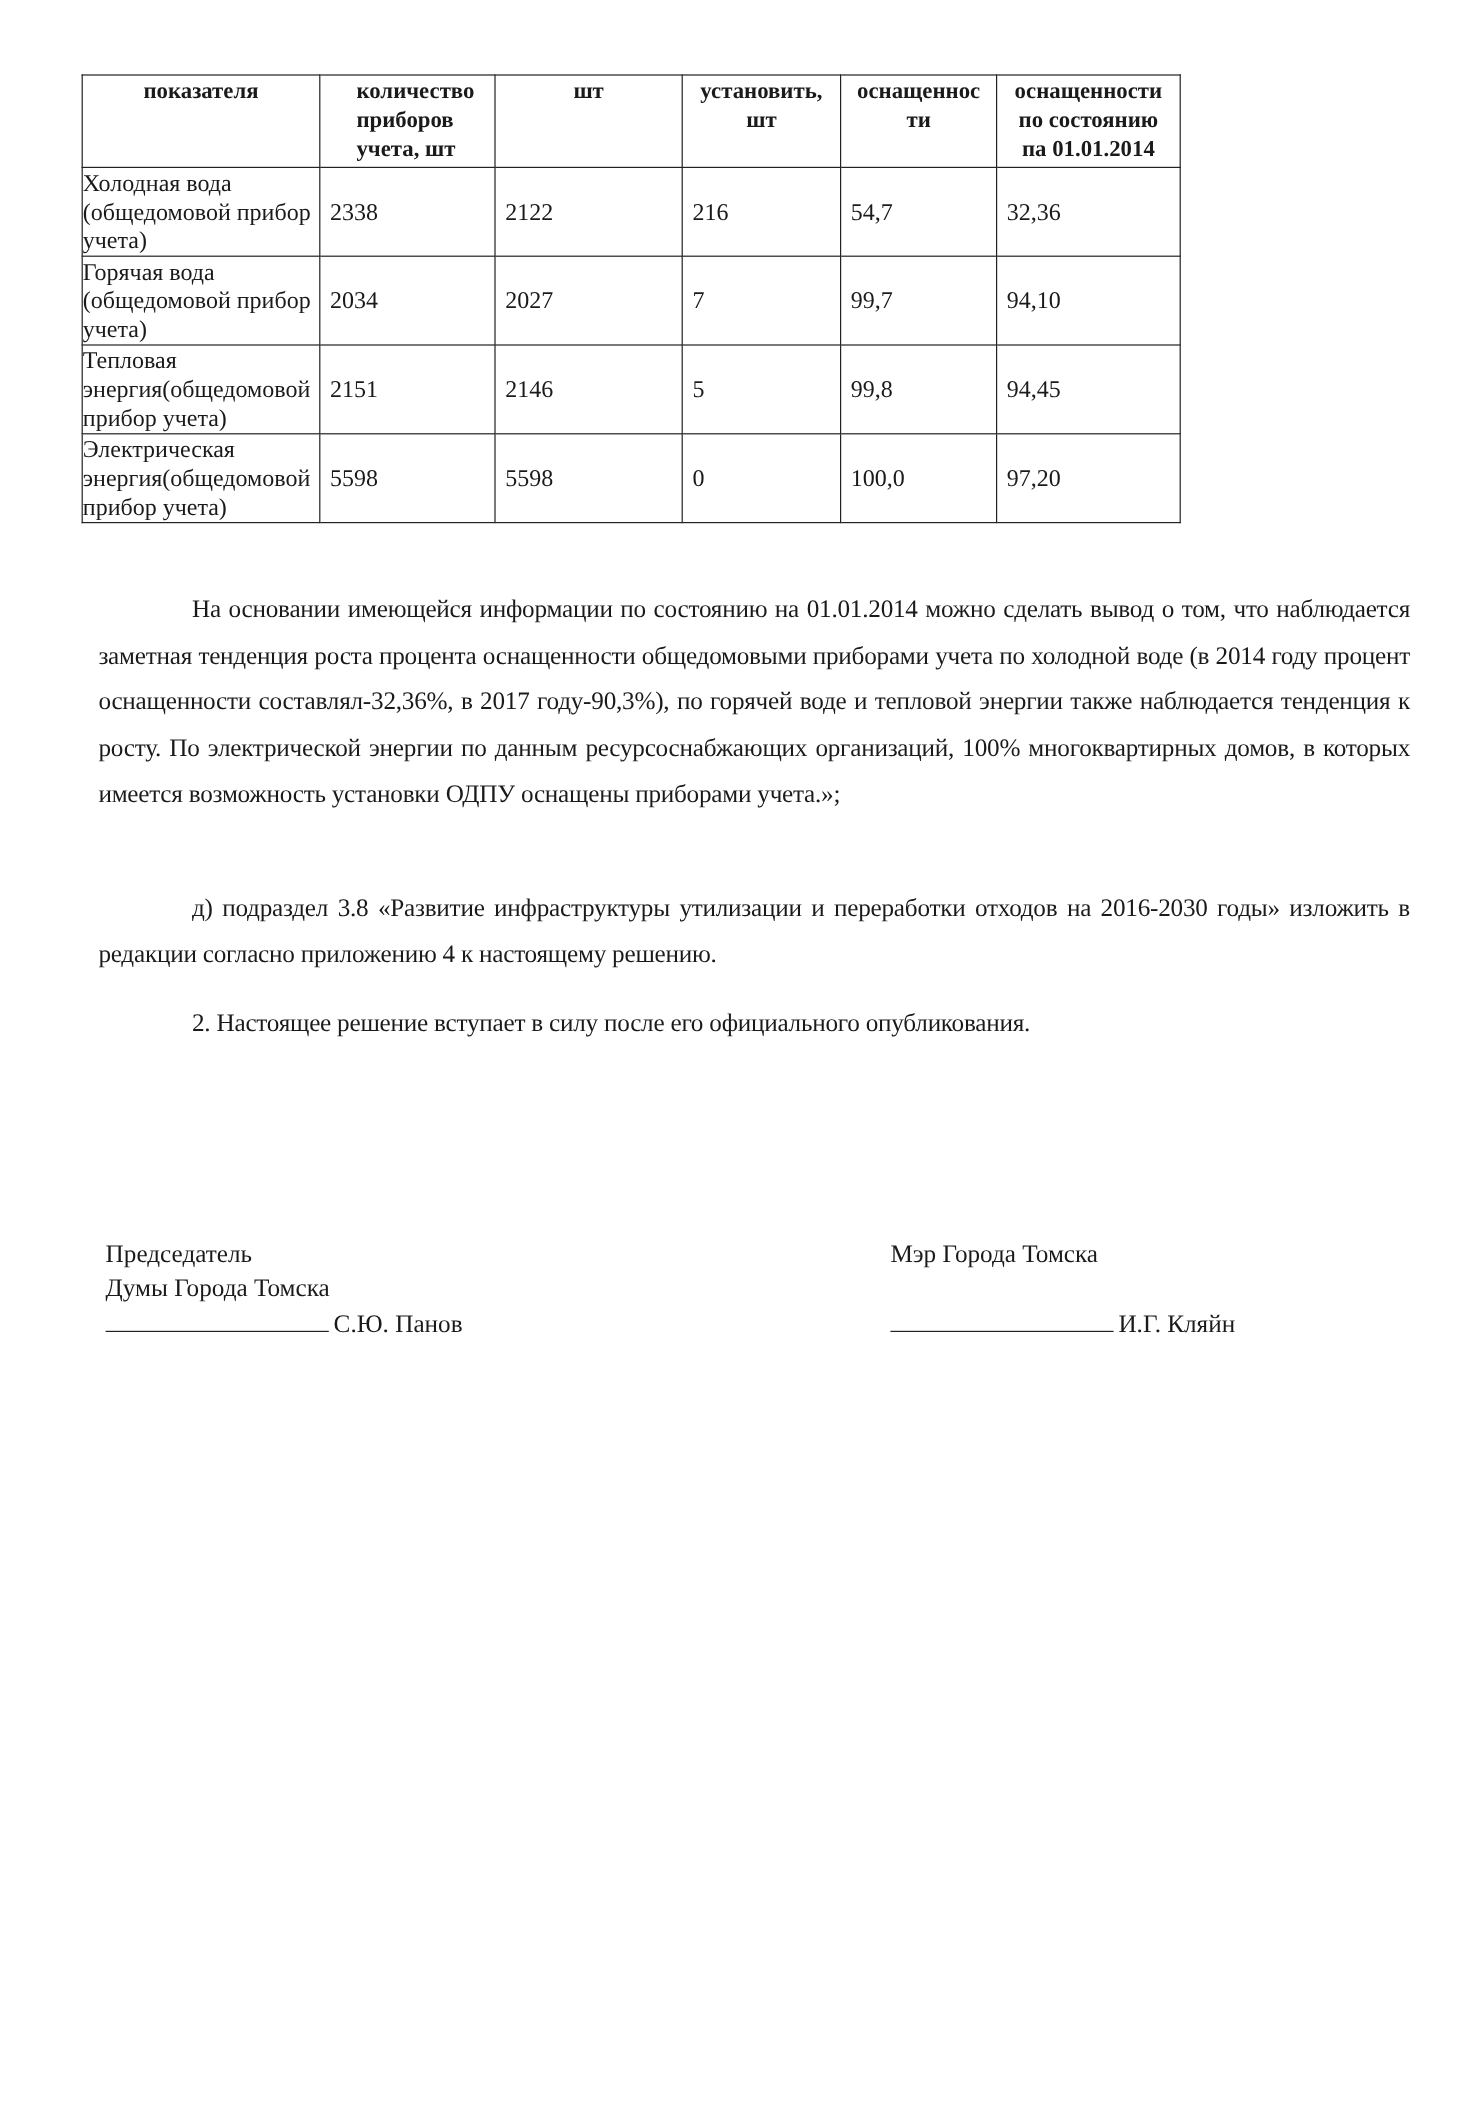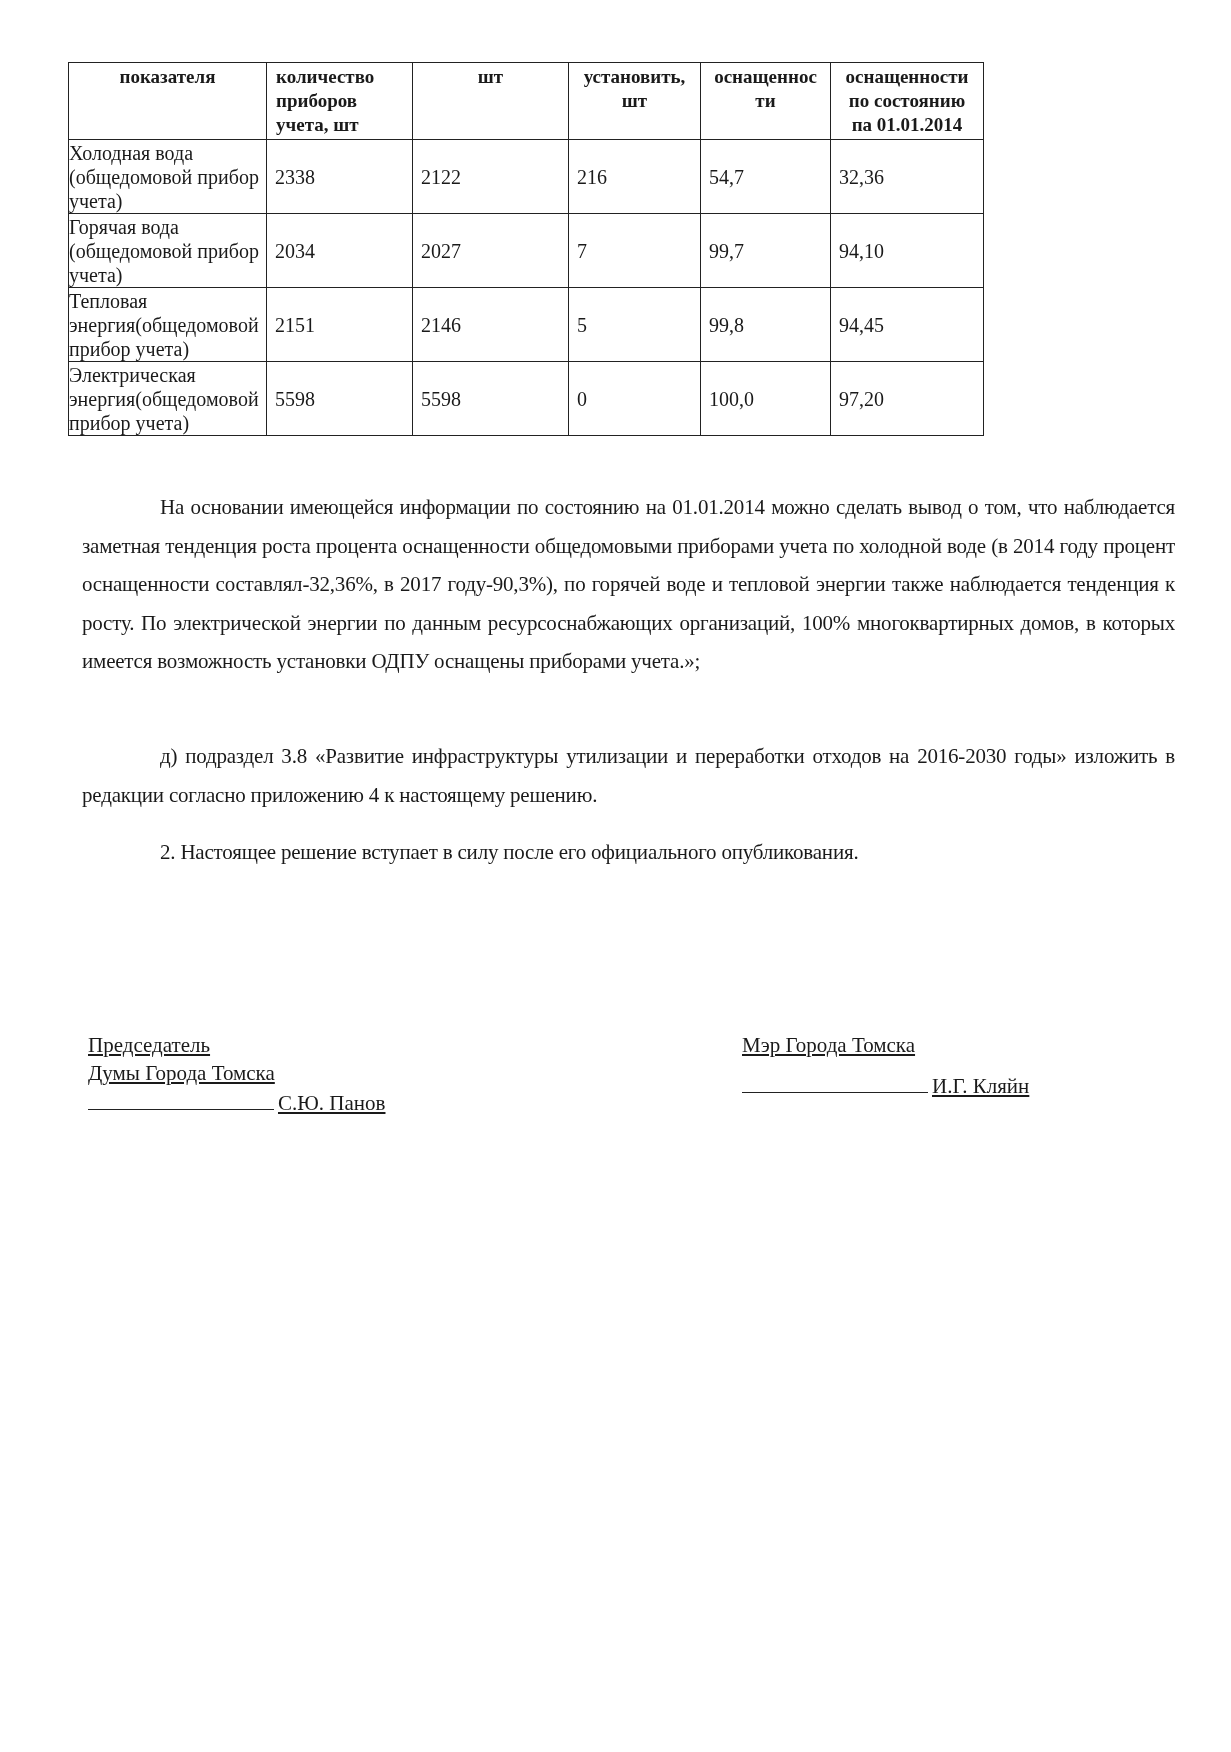--- a/index.html
+++ b/index.html
@@ -35,44 +35,44 @@
       font-size: 21px; line-height: 38.5px; text-align: justify;
       letter-spacing: -0.2px;
     }
     .para.indent { text-indent: 78px; }
     #p1 { top: 467px; }
     #p2 { top: 716px; }
     #p3 { top: 812px; }
     #p4 { top: 856px; }
 
     
-    .sig { position: absolute; font-size: 21px; line-height: 28px; text-decoration: underline; }
+    .sig { position: absolute; font-size: 21px; line-height: 28px; }
     .sig-left { left: 88px; top: 1031px; }
     .sig-right { left: 742px; top: 1031px; }
     .sig-line { display: inline-block; border-bottom: 1.5px solid #222; width: 186px; height: 22px; vertical-align: baseline; margin-right: 4px; }
-    .sig-right .sign-row { margin-top: 11px; }
+    .sig-right .sign-row { margin-top: 28px; }
   </style>
 </head>
 <body>
 
 <div class="page">
 
   <table class="meters">
     <colgroup>
       <col class="c1">
         <col class="c2">
         <col class="c3">
         <col class="c4">
         <col class="c5">
         <col class="c6">
     </colgroup>
     <thead>
       <tr>
         <th>показателя</th>
-        <th style="text-align:left;padding-left:9px;">количество приборов учета, шт</th>
+        <th style="text-align:left;padding-left:30px;">количество приборов учета, шт</th>
         <th>шт</th>
         <th>установить, шт</th>
         <th>оснащеннос ти</th>
         <th>оснащенности по состоянию па 01.01.2014</th>
       </tr>
     </thead>
     <tbody>
       <tr>
         <td class="name">Холодная вода (общедомовой прибор учета)</td>
         <td class="num">2338</td>

